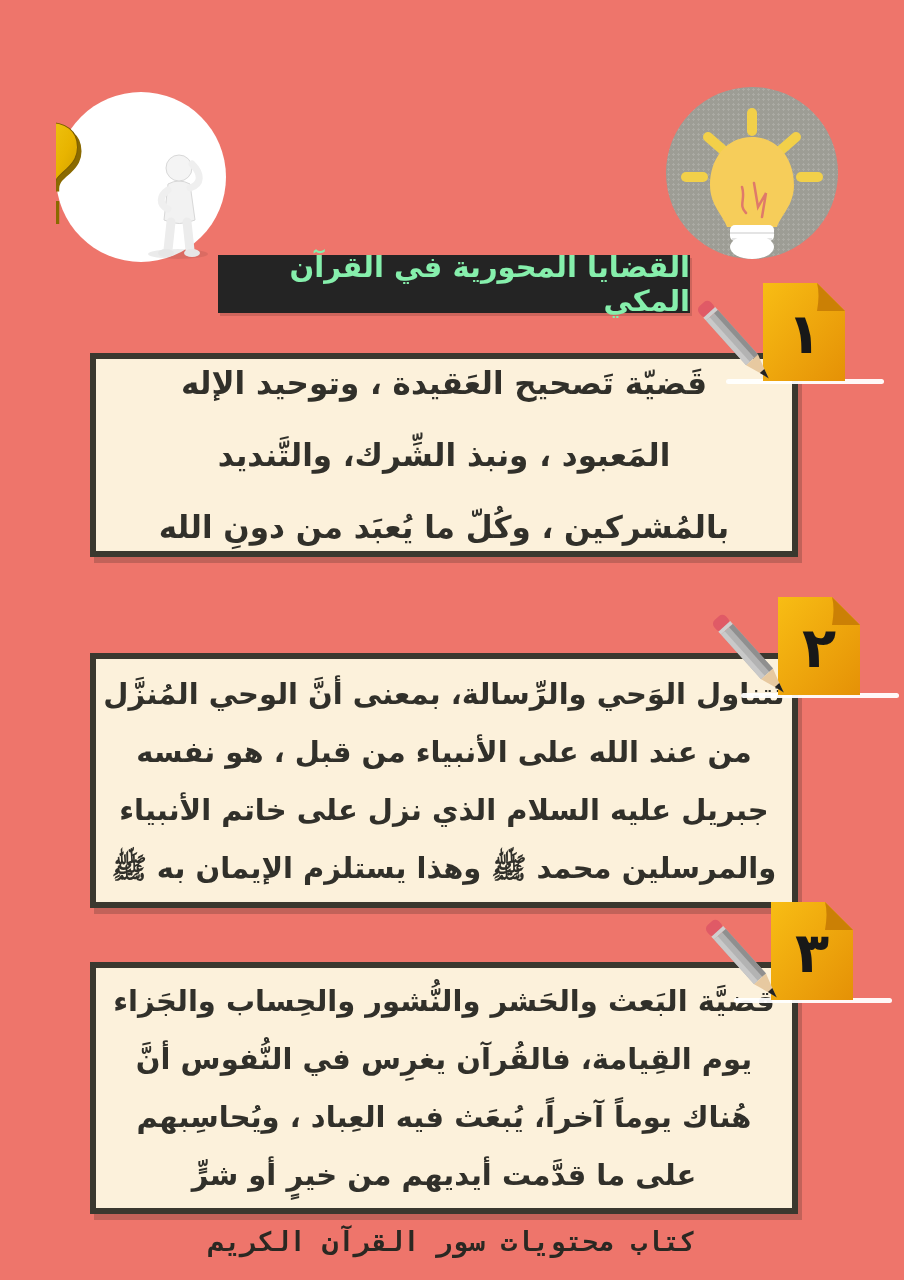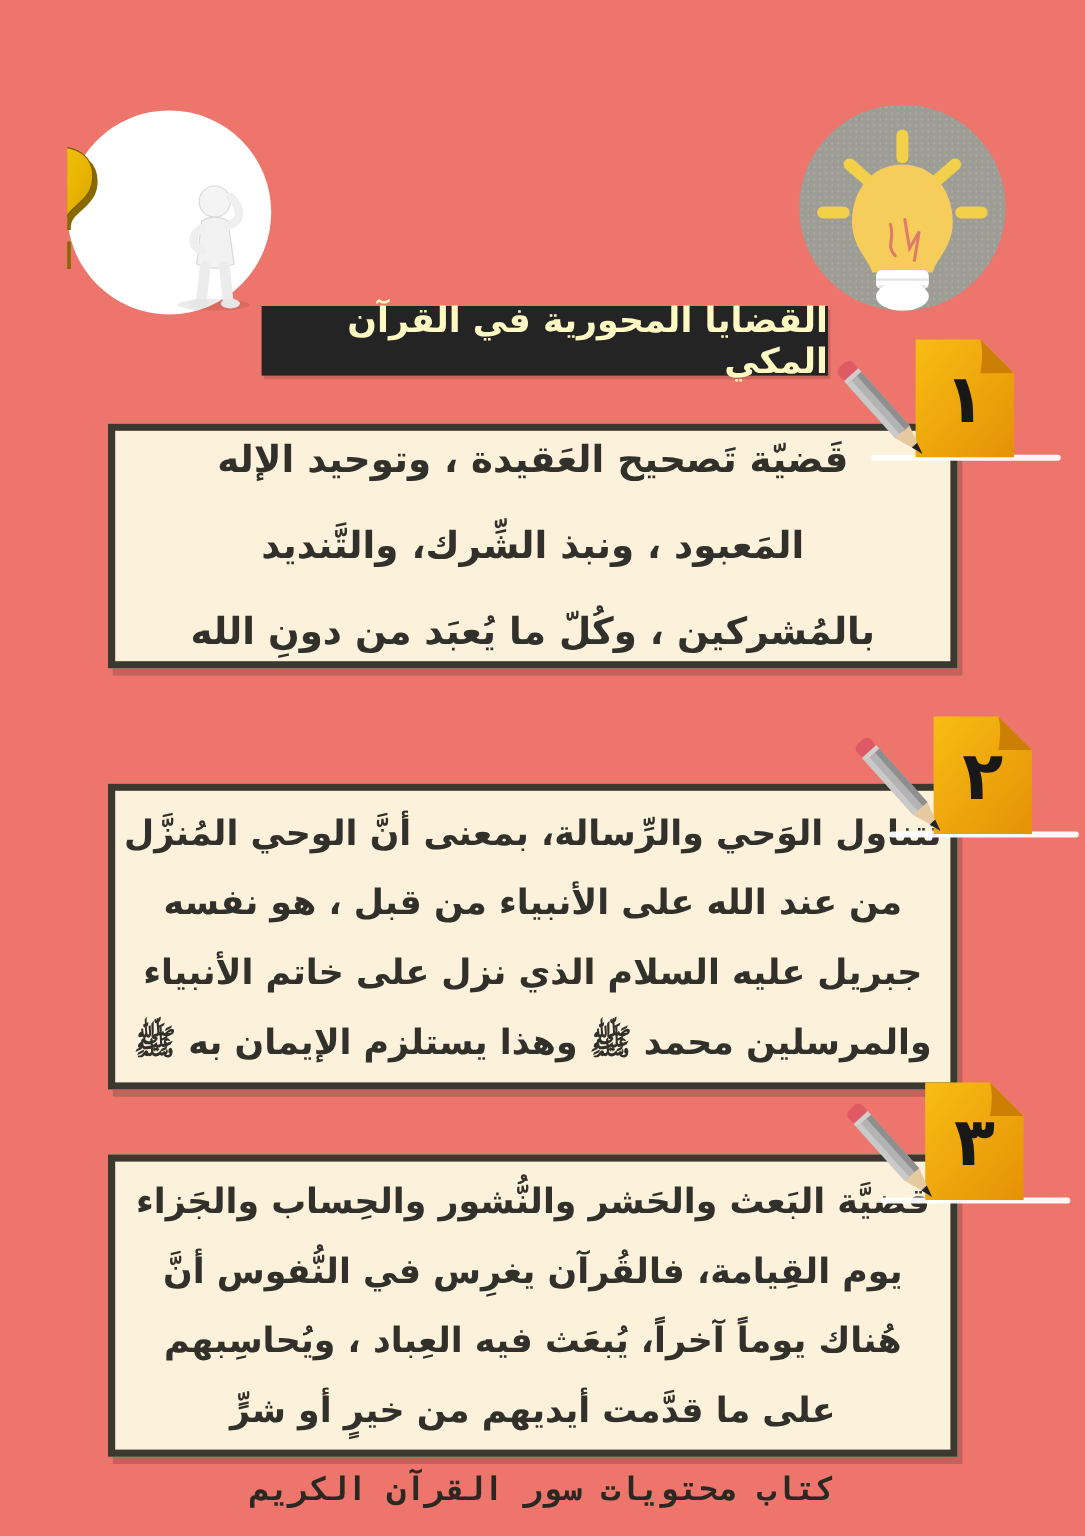--- a/index.html
+++ b/index.html
@@ -14,21 +14,21 @@
   .circle-bulb{
     left:666px;top:87px;width:172px;height:172px;background:#9d9d95;
     background-image:radial-gradient(rgba(255,255,255,.14) 1px, transparent 1.3px);
     background-size:5px 5px;
   }
   .circle svg{position:absolute;left:0;top:0;}
 
   
   .header-bar{
     position:absolute;left:218px;top:255px;width:472px;height:58px;
-    background:#242424;color:#fef9c3;
+    background:#242424;color:#86efac;
     display:flex;align-items:center;justify-content:center;
     font-size:29px;font-weight:bold;direction:rtl;
     box-shadow:2px 3px 0 rgba(60,35,30,.18);
   }
 
   
   .card{
     position:absolute;left:90px;width:708px;
     background:#fcf1db;border:6px solid #3a382f;
     box-shadow:4px 6px 0 rgba(70,45,40,.26);

